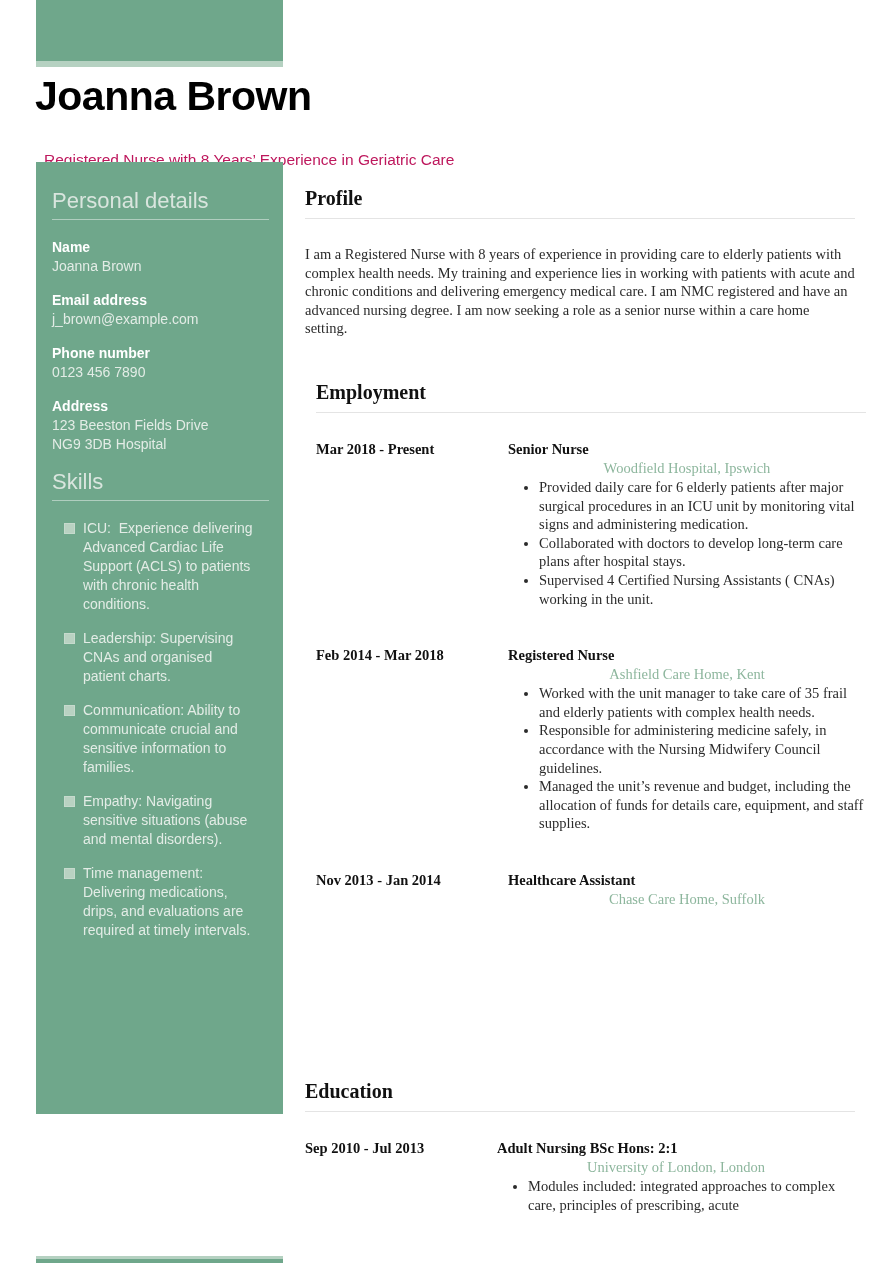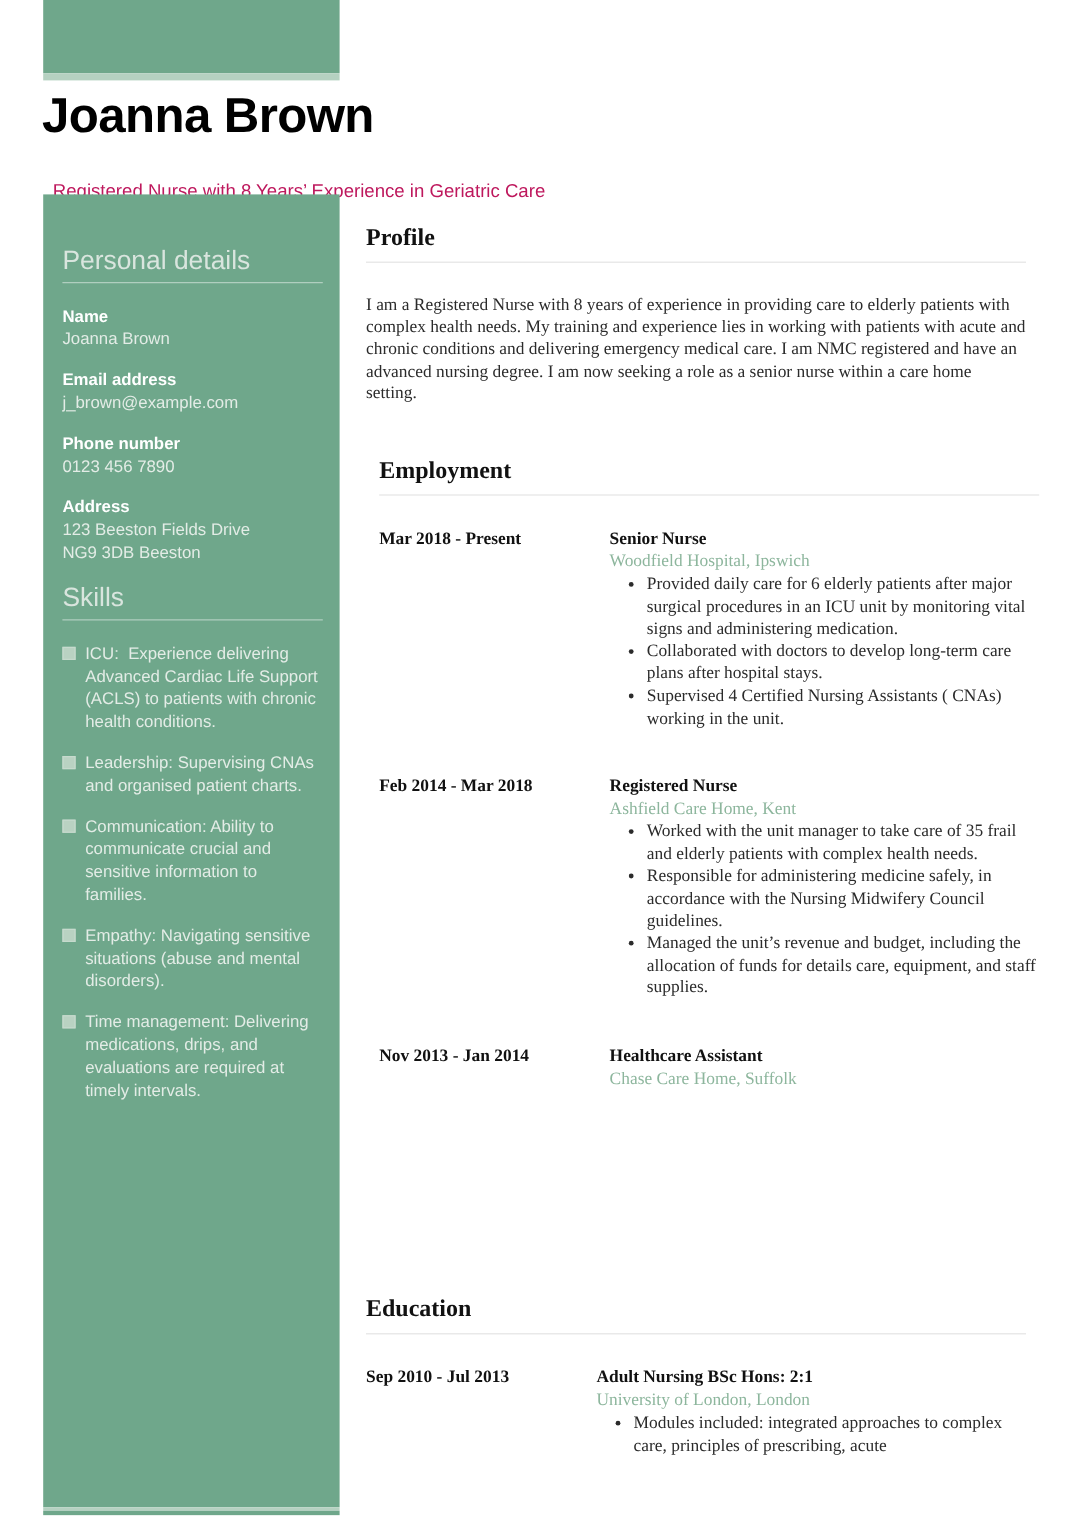--- a/index.html
+++ b/index.html
@@ -28,36 +28,36 @@
     position:absolute;left:35px;top:74px;margin:0;
     font-size:41px;font-weight:700;color:#000;letter-spacing:-0.5px;line-height:44px;
   }
   .candidate-tagline{
     position:absolute;left:28px;top:134px;margin:16px;
     font-size:15.5px;color:#be185d;line-height:20px;font-weight:400;
   }
 
   
   .sidebar{
-    position:absolute;left:36px;top:162px;width:247px;height:1094px;
-    background:var(--green);padding:42px 14px 0 16px;color:var(--side-text);
+    position:absolute;left:36px;top:162px;width:247px;height:952px;
+    background:var(--green);padding:26px 14px 0 16px;color:var(--side-text);
   }
   .sidebar-strip-light{position:absolute;left:36px;top:1256px;width:247px;height:3px;background:var(--green-light);}
   .sidebar-strip-green{position:absolute;left:36px;top:1259px;width:247px;height:4px;background:var(--green);}
 
   .side-heading{
     margin:0;font-size:22px;font-weight:400;color:var(--side-head);line-height:26px;
   }
   .side-rule{border:none;border-top:1px solid rgba(255,255,255,0.45);margin:5px 0 18px 0;}
   .skills-block .side-heading{margin-top:8px;}
   .side-field{margin-bottom:15px;}
   .side-field-label{font-size:14px;font-weight:700;color:#ffffff;line-height:19px;}
   .side-field-value{font-size:14px;color:var(--side-text);line-height:19px;}
 
-  .skills-list{list-style:none;margin:0;padding:0;}
+  .skills-list{list-style:none;margin:12px;padding:0;}
   .skill-item{
     position:relative;padding-left:19px;margin-bottom:15px;
     font-size:14px;line-height:19px;color:var(--side-text);
   }
   .skill-square{
     position:absolute;left:0;top:4px;width:11px;height:11px;
     background:#b9d2c2;border:1px solid #c6dacd;
   }
   .skill-text{white-space:pre-wrap;}
 
@@ -69,21 +69,21 @@
   .section-title{margin:0;font-size:20px;font-weight:700;color:var(--ink);line-height:24px;}
   .section-rule{border:none;border-top:1px solid var(--rule);margin:8px 0 0 0;}
 
   .profile-text{margin:26px 0 0 0;font-size:14.5px;line-height:18.6px;color:var(--body);}
 
   .entries{margin-top:27px;}
   .entry{display:flex;margin-bottom:38px;}
   .entry-dates{flex:0 0 192px;font-size:14.5px;font-weight:700;color:var(--ink);line-height:19px;}
   .entry-body{flex:1;min-width:0;}
   .entry-role{font-size:14.5px;font-weight:700;color:var(--ink);line-height:19px;}
-  .entry-org{font-size:14.5px;color:var(--org-green);line-height:19px;}
+  .entry-org{font-size:14.5px;color:var(--org-green);line-height:19px;text-align:center;}
   .entry-bullets{margin:0;padding:0 0 0 31px;}
   .entry-bullets li{font-size:14.5px;line-height:18.6px;color:var(--body);}
 </style>
 </head>
 <body>
 
 <div class="page">
 
   <div class="top-block">
     <div class="top-block-main"></div>
@@ -110,21 +110,21 @@
       </div>
 
       <div class="side-field">
         <div class="side-field-label">Phone number</div>
         <div class="side-field-value">0123 456 7890</div>
       </div>
 
       <div class="side-field">
         <div class="side-field-label">Address</div>
         <div class="side-field-value">123 Beeston Fields Drive</div>
-        <div class="side-field-value">NG9 3DB Beeston</div>
+        <div class="side-field-value">NG9 3DB Hospital</div>
       </div>
     </div>
 
     <div class="skills-block">
       <h2 class="side-heading">Skills</h2>
       <hr class="side-rule">
 
       <ul class="skills-list">
         <li class="skill-item">
           <span class="skill-square"></span>

